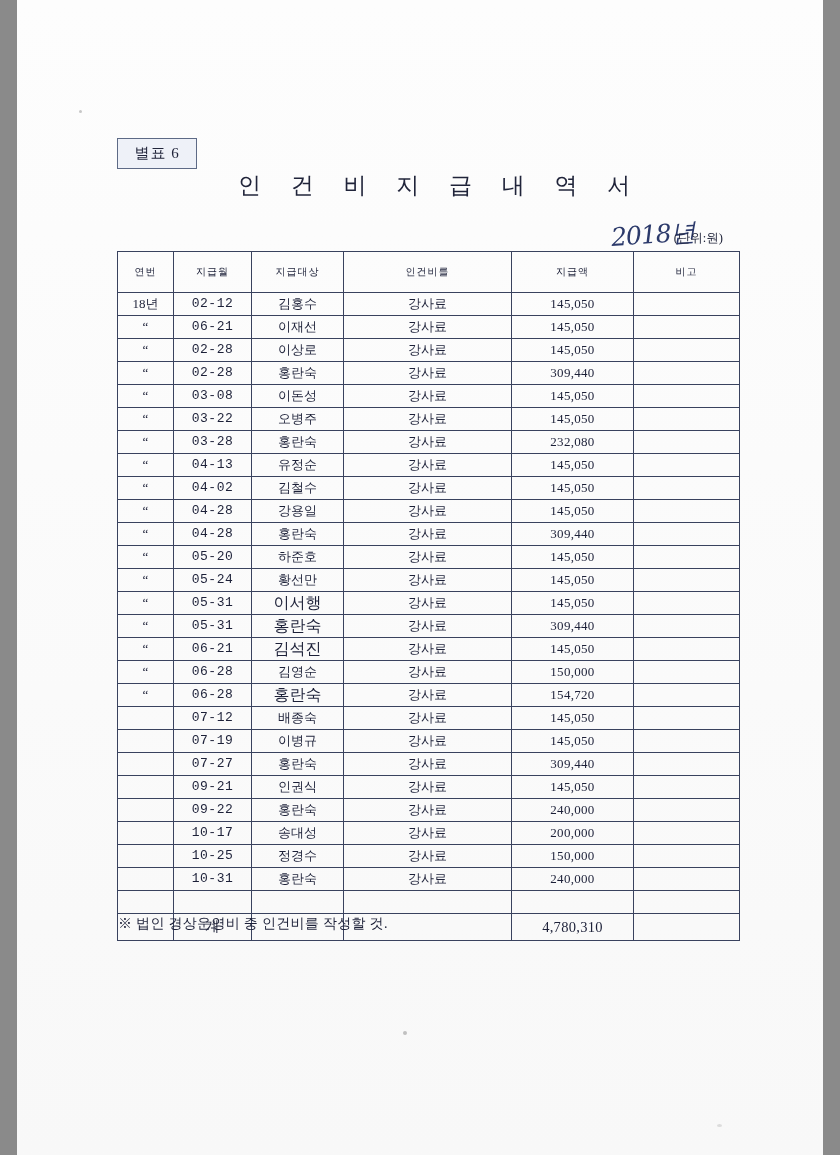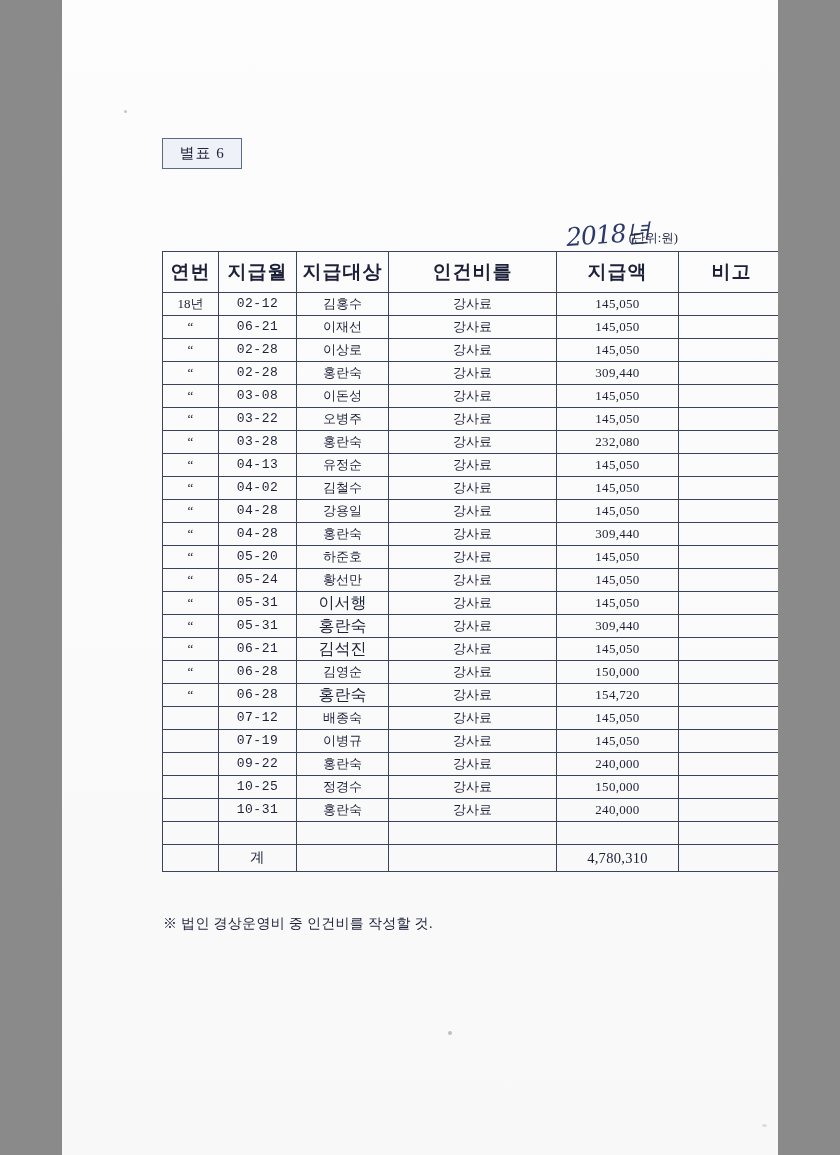--- a/index.html
+++ b/index.html
@@ -2,27 +2,28 @@
 <html lang="ko"><head>
 <meta charset="utf-8">
 <style>
   html, body {
     margin: 0;
     padding: 0;
     background: #8a8a8a;
   }
   .page {
     position: relative;
-    width: 716px;
+    width: 786px;
     height: 1155px;
     margin: 0 auto;
     background: #ffffff;
     overflow: hidden;
     font-family: "Liberation Serif", "DejaVu Serif", serif;
     color: #1a1a2e;
+    padding-left: 20px;
   }
   
   .scan-tint {
     position: absolute;
     inset: 0;
     background: linear-gradient(180deg,#fdfdfd 0%, #fbfbfb 40%, #f8f8f8 100%);
     pointer-events: none;
   }
   .speck {
     position: absolute;
@@ -102,22 +103,22 @@
     border: 1px solid #39425e;
     text-align: center;
     color: #1c2038;
     font-size: 13px;
     height: 22px;
     line-height: 20px;
     padding: 0;
   }
   table.pay-table thead th {
     height: 40px;
-    font-size: 19px;
-    font-weight: bold;
+    font-size: 10px;
+    font-weight: normal;
     letter-spacing: 1px;
   }
   .col-no    { width: 56px; }
   .col-month { width: 78px; }
   .col-target{ width: 92px; }
   .col-work  { width: 168px; }
   .col-amount{ width: 122px; }
   .col-remark{ width: 106px; }
 
   td.c-no { font-size: 13px; }
@@ -149,20 +150,21 @@
 </head>
 <body>
 
 <div class="page">
   <div class="scan-tint"></div>
   <div class="speck" style="left:62px; top:110px;"></div>
   <div class="speck2" style="left:700px; top:1124px;"></div>
 
   <div class="label-box">별표 6</div>
 
+  <div class="doc-title">인 건 비 지 급 내 역 서</div>
 
   <div class="handwritten">2018년</div>
   <div class="unit-note">(단위:원)</div>
 
   <table class="pay-table">
     <colgroup>
       <col class="col-no">
         <col class="col-month">
         <col class="col-target">
       <col class="col-work">
@@ -335,24 +337,48 @@
         <tr>
           <td class="c-no"></td>
           <td class="c-month">07-19</td>
           <td class="c-target">이병규</td>
           <td class="c-work">강사료</td>
           <td class="c-amount">145,050</td>
           <td class="c-remark"></td>
         </tr>
         <tr>
           <td class="c-no"></td>
+          <td class="c-month">07-27</td>
+          <td class="c-target">홍란숙</td>
+          <td class="c-work">강사료</td>
+          <td class="c-amount">309,440</td>
+          <td class="c-remark"></td>
+        </tr>
+        <tr>
+          <td class="c-no"></td>
+          <td class="c-month">09-21</td>
+          <td class="c-target">인권식</td>
+          <td class="c-work">강사료</td>
+          <td class="c-amount">145,050</td>
+          <td class="c-remark"></td>
+        </tr>
+        <tr>
+          <td class="c-no"></td>
           <td class="c-month">09-22</td>
           <td class="c-target">홍란숙</td>
           <td class="c-work">강사료</td>
           <td class="c-amount">240,000</td>
+          <td class="c-remark"></td>
+        </tr>
+        <tr>
+          <td class="c-no"></td>
+          <td class="c-month">10-17</td>
+          <td class="c-target">송대성</td>
+          <td class="c-work">강사료</td>
+          <td class="c-amount">200,000</td>
           <td class="c-remark"></td>
         </tr>
         <tr>
           <td class="c-no"></td>
           <td class="c-month">10-25</td>
           <td class="c-target">정경수</td>
           <td class="c-work">강사료</td>
           <td class="c-amount">150,000</td>
           <td class="c-remark"></td>
         </tr>

